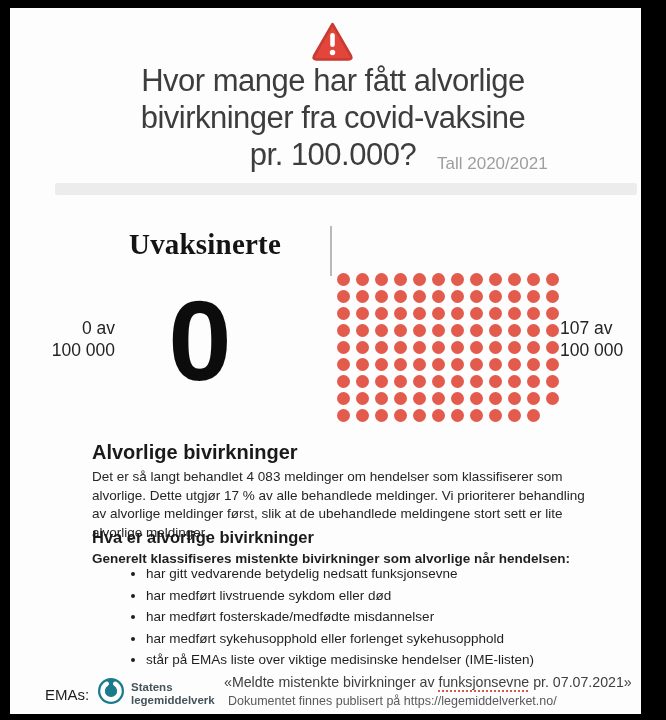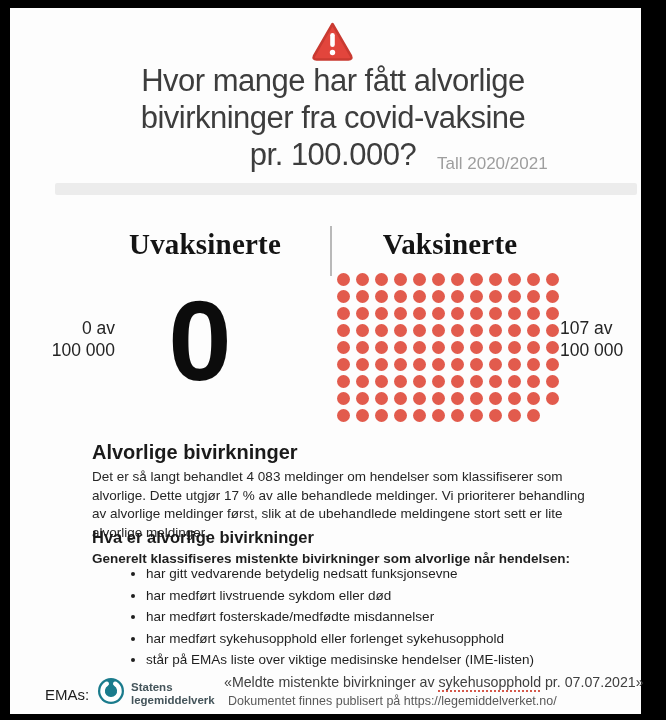--- a/index.html
+++ b/index.html
@@ -61,21 +61,20 @@
   <div class="abs title">
     <div>Hvor mange har fått alvorlige</div>
     <div>bivirkninger fra covid-vaksine</div>
     <div>pr. 100.000?</div>
   </div>
   <div class="abs period">Tall 2020/2021</div>
   <div class="abs greybar"></div>
 
   <div class="abs col-label lbl-left">Uvaksinerte</div>
   <div class="abs vdivider"></div>
-  <div class="abs col-label lbl-right">Vaksinerte</div>
 
   <div class="abs rate rate-left">
     <div>0 av</div>
     <div>100 000</div>
   </div>
   <div class="abs bigzero">0</div>
 
   <div class="abs dotgrid" style="grid-template-columns: repeat(12, 19px);">
       <span class="dot" style="background: rgb(226, 91, 77);"></span>
       <span class="dot" style="background: rgb(226, 91, 77);"></span>
@@ -210,15 +209,15 @@
     <svg width="28" height="28" viewBox="0 0 28 28">
       <circle cx="14" cy="14" r="13" fill="#1a7b8c"></circle>
       <path d="M18.3 6.8 A8.4 8.4 0 1 1 9.7 6.8" fill="none" stroke="#ffffff" stroke-width="4.6" stroke-linecap="round"></path>
       <circle cx="14" cy="17.2" r="2.2" fill="#1a7b8c"></circle>
     </svg>
   </div>
   <div class="abs logotext">
     <div>Statens</div>
     <div>legemiddelverk</div>
   </div>
-  <div class="abs cite1"><span>«Meldte mistenkte bivirkninger av </span><span class="hl">sykehusopphold</span><span> pr. 07.07.2021»</span></div>
+  <div class="abs cite1"><span>«Meldte mistenkte bivirkninger av </span><span class="hl">funksjonsevne</span><span> pr. 07.07.2021»</span></div>
   <div class="abs cite2">Dokumentet finnes publisert på https://legemiddelverket.no/</div>
 </div>
 
 </body></html>

